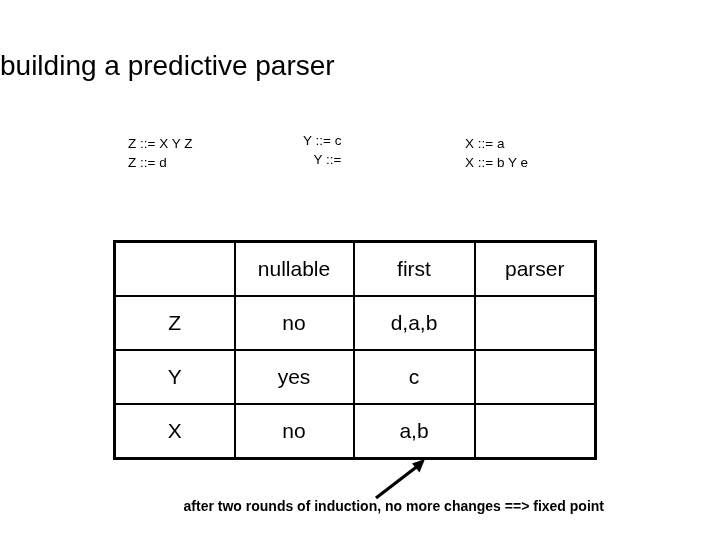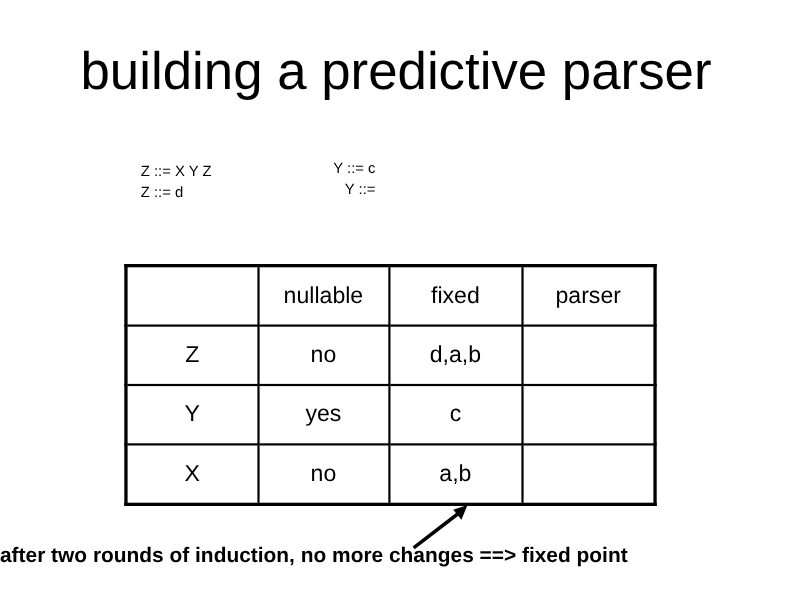--- a/index.html
+++ b/index.html
@@ -23,36 +23,35 @@
     height: 540px;
     background: #ffffff;
   }
 
   
   #slide-title {
     position: absolute;
     left: 0;
     top: 44px;
     width: 720px;
-    text-align: center;
-    font-size: 48px;
+    text-align: left;
+    font-size: 28px;
     line-height: 44px;
     font-weight: 400;
     letter-spacing: 0px;
     white-space: nowrap;
   }
 
   
   .rule-group {
     position: absolute;
     font-size: 13.5px;
     line-height: 19px;
     font-weight: 400;
     white-space: nowrap;
-    margin-top: 12px;
   }
   #rule-group-z { left: 128px; top: 134px; }
   #rule-group-y { left: 303px; top: 131px; text-align: right; }
   #rule-group-x { left: 465px; top: 134px; }
 
   .rule-line { display: block; }
 
   
   #analysis-table {
     position: absolute;
@@ -93,22 +92,22 @@
     width: 72px;
     height: 52px;
   }
 
   
   #caption {
     position: absolute;
     left: 0;
     top: 497px;
     width: 604px;
-    text-align: left;
-    font-size: 19px;
+    text-align: right;
+    font-size: 14px;
     line-height: 18px;
     font-weight: 700;
     white-space: nowrap;
   }
 </style>
 </head>
 <body>
 
 <div id="slide">
 
@@ -117,33 +116,37 @@
   <div class="rule-group" id="rule-group-z">
     <span class="rule-line">Z ::= X Y Z</span>
     <span class="rule-line">Z ::= d</span>
   </div>
 
   <div class="rule-group" id="rule-group-y">
     <span class="rule-line">Y ::= c</span>
     <span class="rule-line">Y ::=</span>
   </div>
 
+  <div class="rule-group" id="rule-group-x">
+    <span class="rule-line">X ::= a</span>
+    <span class="rule-line">X ::= b Y e</span>
+  </div>
 
   <table id="analysis-table">
     <colgroup>
       <col class="col-label">
       <col class="col-null">
       <col class="col-first">
       <col class="col-follow">
     </colgroup>
     <thead>
       <tr>
         <th></th>
         <th>nullable</th>
-        <th>fixed</th>
+        <th>first</th>
         <th>parser</th>
       </tr>
     </thead>
     <tbody>
       <tr>
         <td>Z</td>
         <td>no</td>
         <td>d,a,b</td>
         <td></td>
       </tr>

